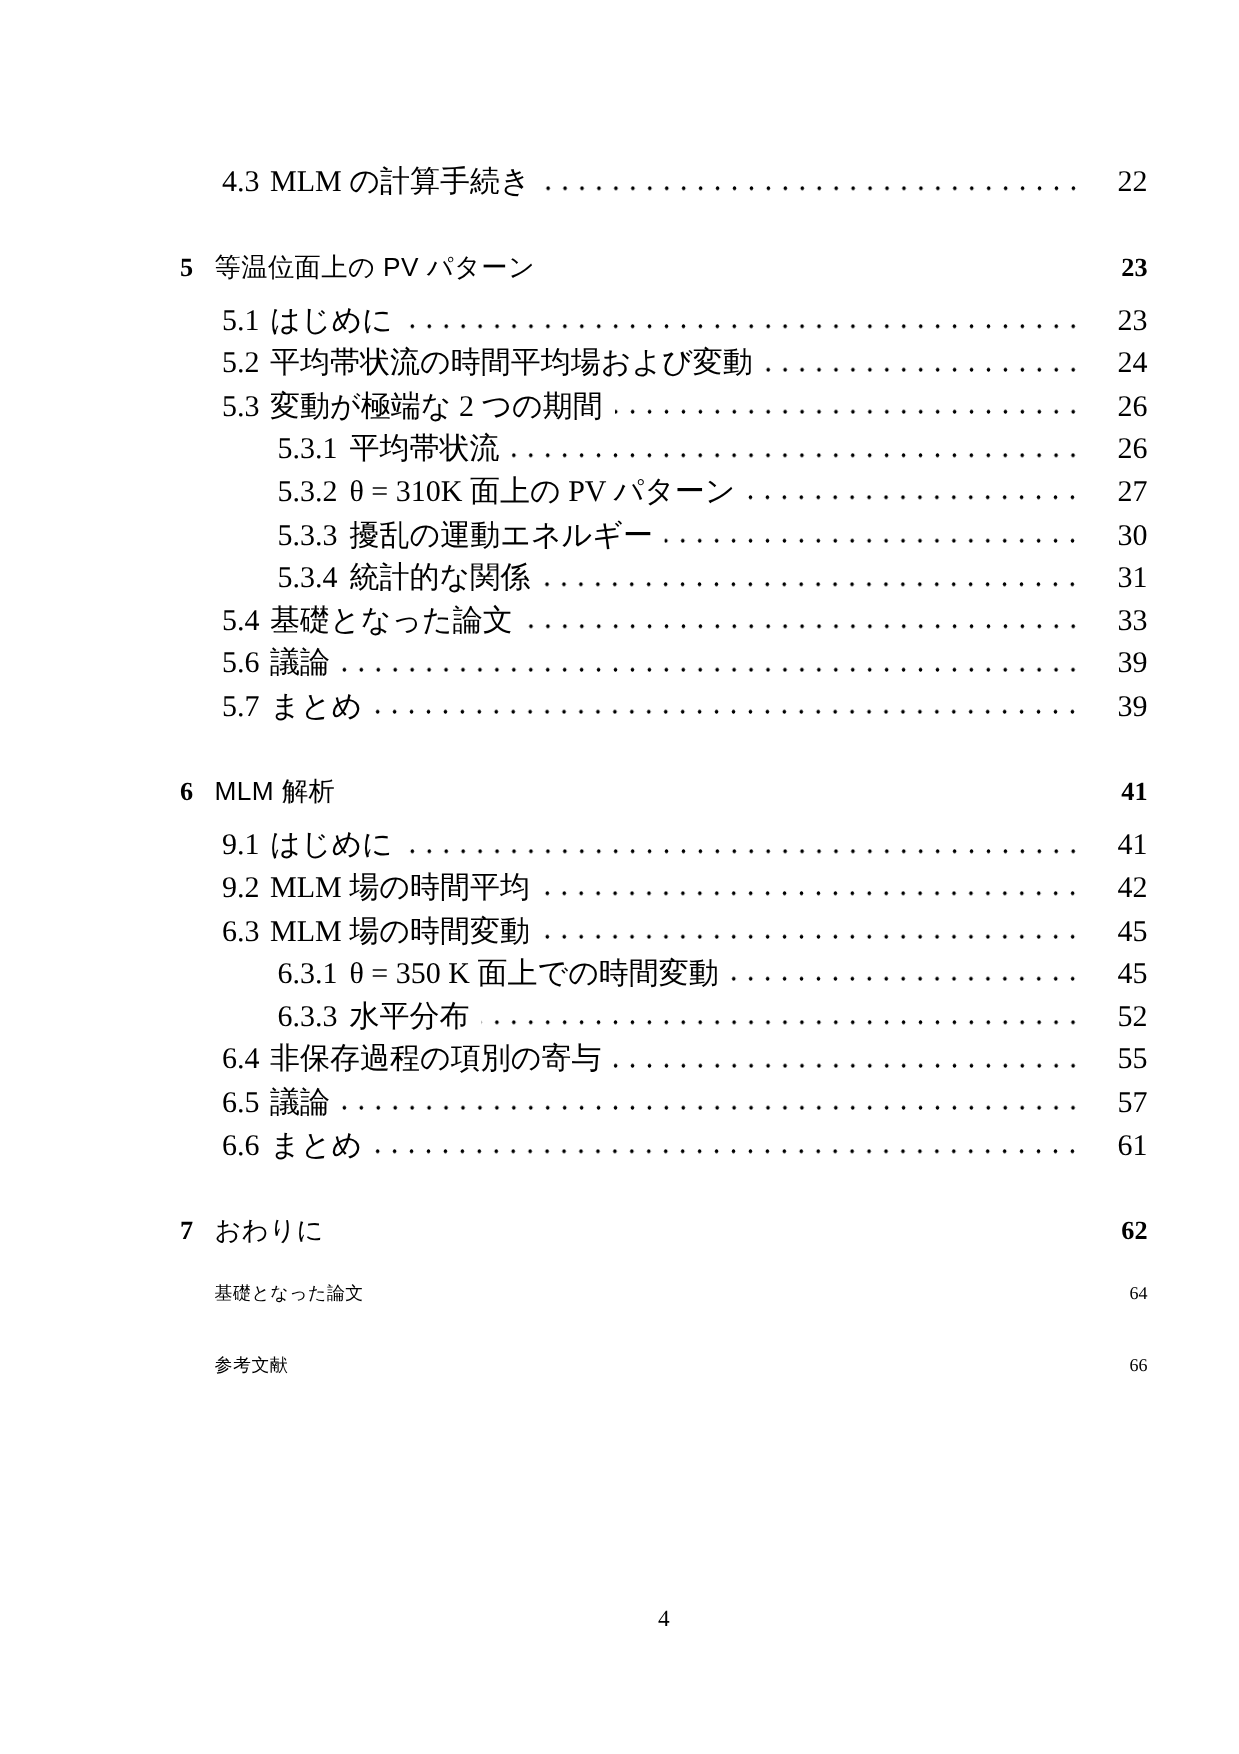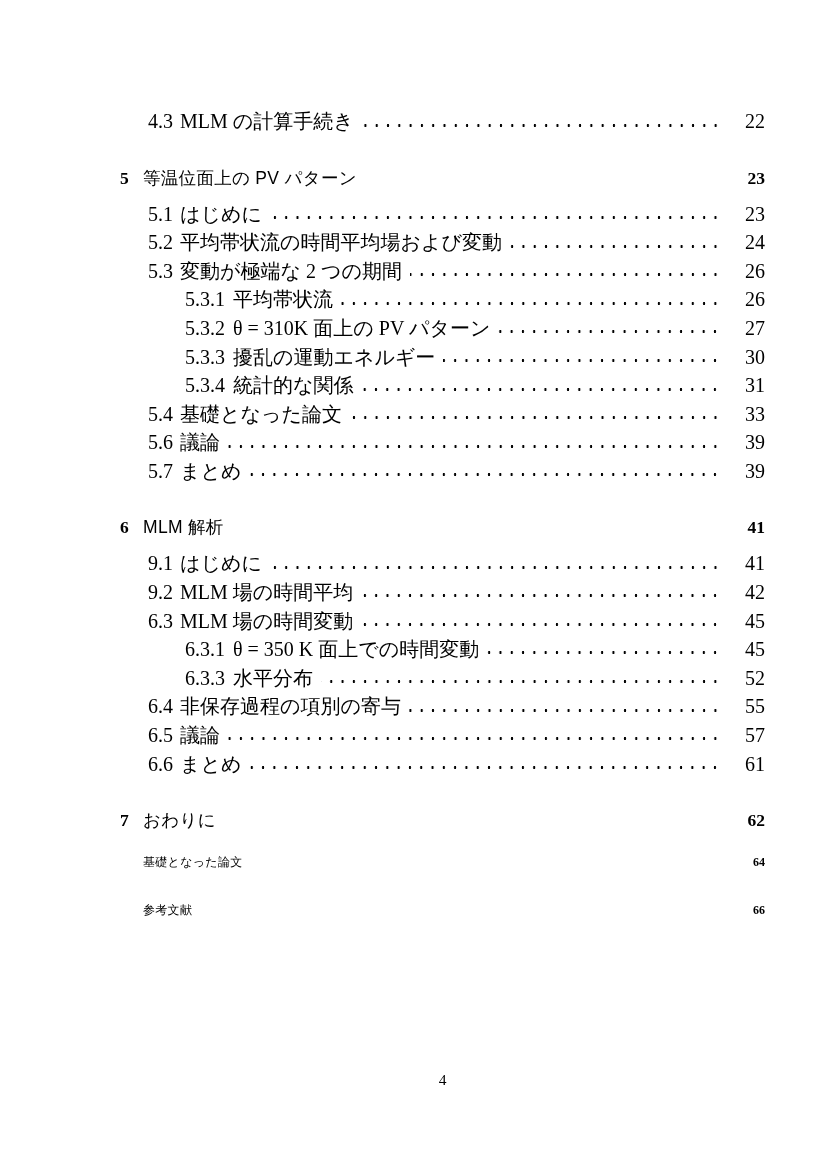--- a/index.html
+++ b/index.html
@@ -88,21 +88,21 @@
   }
   .chapter + .unnumbered {
     margin-top: 12.5px;
   }
   .unnumbered .title {
     margin-left: 23px;
     font-family: "Liberation Sans", "DejaVu Sans", sans-serif;
     letter-spacing: 0.3px;
   }
   .unnumbered .page-num {
-    font-weight: bold;
+    font-weight: normal;
   }
   .footer {
     position: absolute;
     left: 120px;
     top: 1071px;
     width: 645px;
     text-align: center;
     font-size: 15.5px;
   }
 </style>

